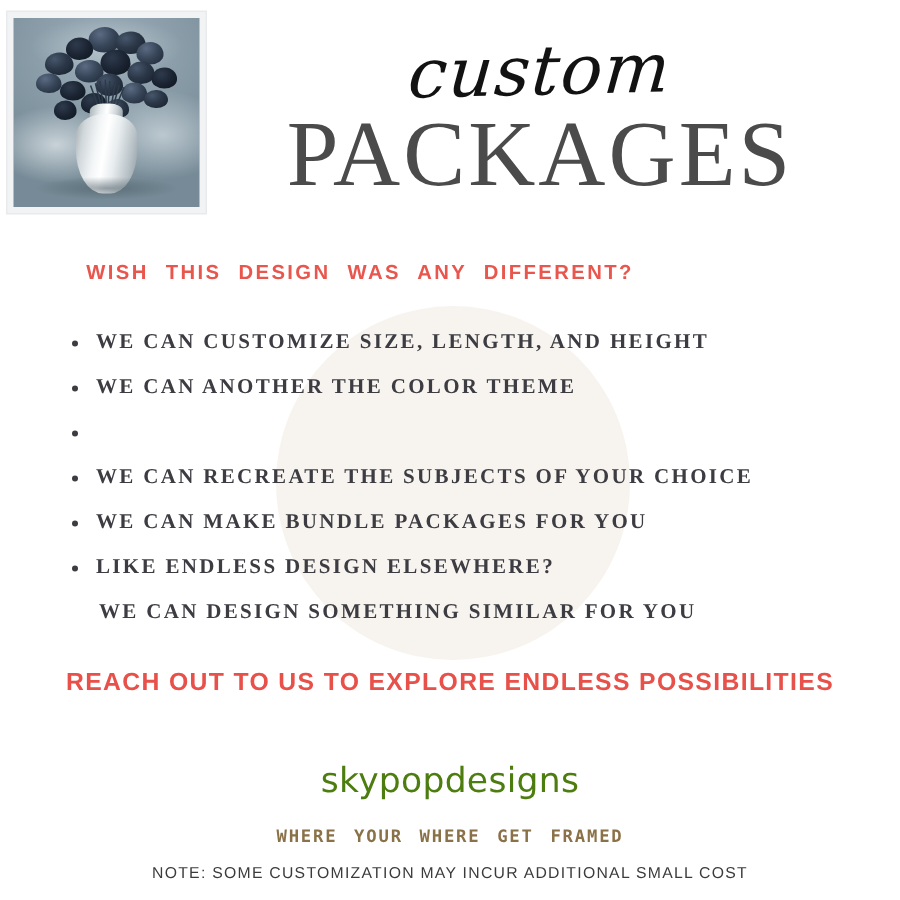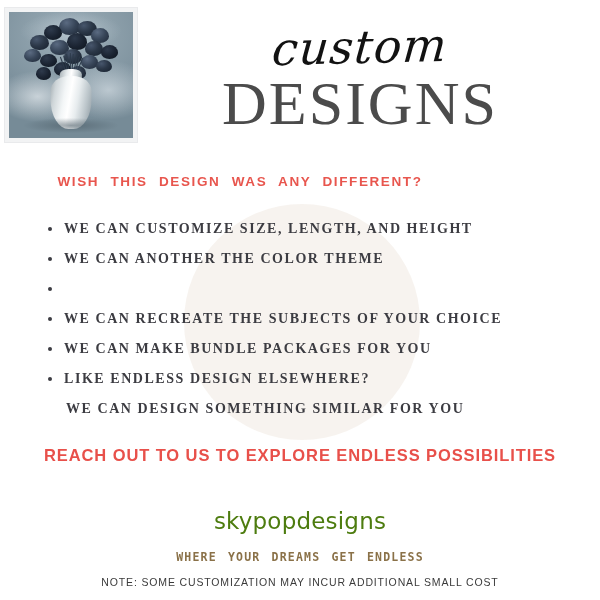--- a/index.html
+++ b/index.html
@@ -306,21 +306,21 @@
       </div>
 
       <div class="vase-neck"></div>
       <div class="vase"></div>
       <div class="table-shadow"></div>
     </div>
   </div>
 
   <div id="headline-block">
     <div id="title-script">custom</div>
-    <div id="title-serif">DESIGNS</div>
+    <div id="title-serif">PACKAGES</div>
   </div>
 
   <div id="subheadline">WISH  THIS  DESIGN  WAS ANY DIFFERENT?</div>
 
   <ul id="feature-list">
     <li>
       <span class="bullet-dot"></span>
       <span>WE CAN CUSTOMIZE SIZE, LENGTH, AND HEIGHT</span>
     </li>
     <li>
@@ -344,16 +344,16 @@
     </li>
     <li class="no-bullet">
       
       <span>WE CAN DESIGN SOMETHING SIMILAR FOR YOU</span>
     </li>
   </ul>
 
   <div id="cta">REACH OUT TO US TO EXPLORE ENDLESS POSSIBILITIES</div>
 
   <div id="brand">skypopdesigns</div>
-  <div id="tagline">WHERE YOUR DREAMS GET ENDLESS</div>
+  <div id="tagline">WHERE YOUR WHERE GET FRAMED</div>
   <div id="note">NOTE: SOME CUSTOMIZATION MAY INCUR ADDITIONAL SMALL COST</div>
 
 </div>
 
 </body></html>

